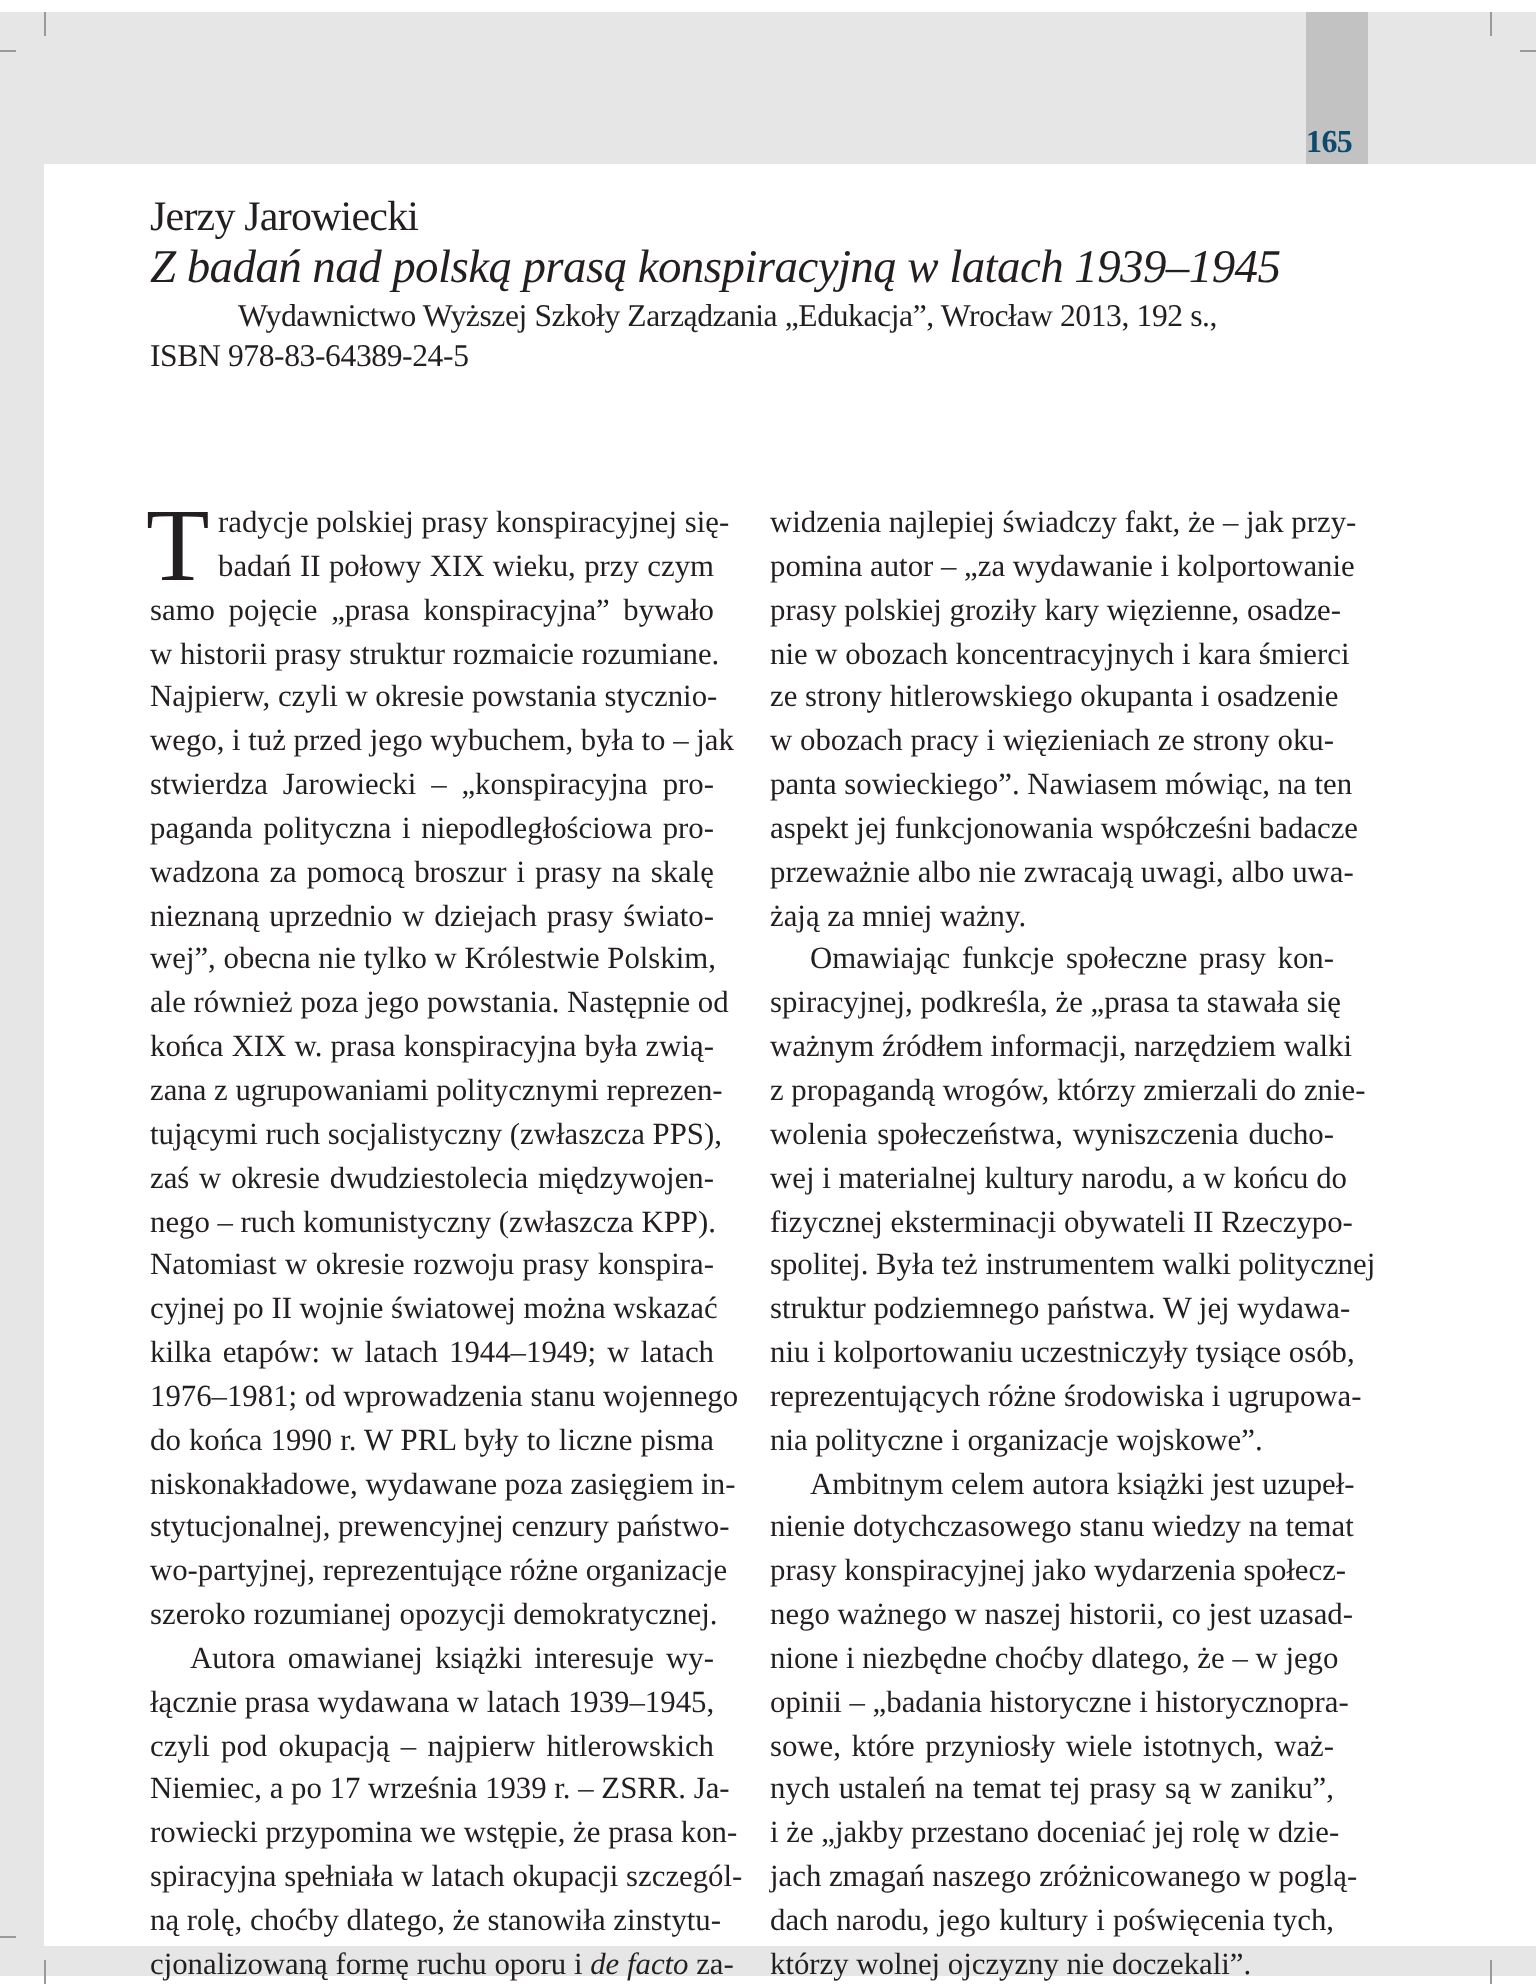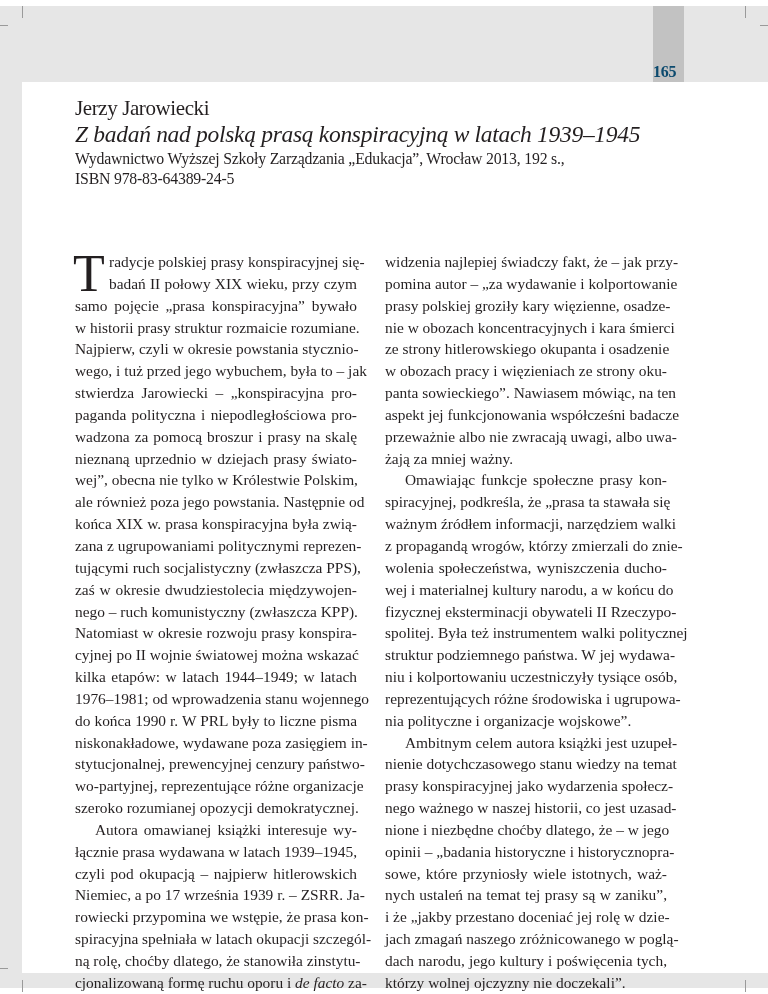--- a/index.html
+++ b/index.html
@@ -28,21 +28,21 @@
     font-size: 16px; letter-spacing: -0.3px;
     font-family: "Liberation Serif", serif;
   }
   .sheet {
     position: absolute; left: 22px; top: 82px; width: 749px; height: 891px;
     background: #ffffff;
   }
   .hdr { position: absolute; left: 53px; white-space: nowrap; }
   .author { top: 14px; font-size: 21px; letter-spacing: -0.4px; }
   .title { top: 39px; font-size: 23.5px; font-style: italic; letter-spacing: -0.3px; }
-  .pub { top: 68px; font-size: 15.8px; letter-spacing: -0.2px; }
+  .pub { top: 68px; font-size: 15.8px; letter-spacing: -0.2px; margin-left: 44px; }
   .isbn { top: 88px; font-size: 15.8px; letter-spacing: -0.2px; }
 
   .col { position: absolute; top: 169px; width: 282px; }
   .col.left { left: 53px; }
   .col.right { left: 363px; }
   .line {
     display: block; height: 21.85px; line-height: 21.85px;
     font-size: 15.4px; white-space: nowrap;
     text-align: justify; text-align-last: justify;
   }

